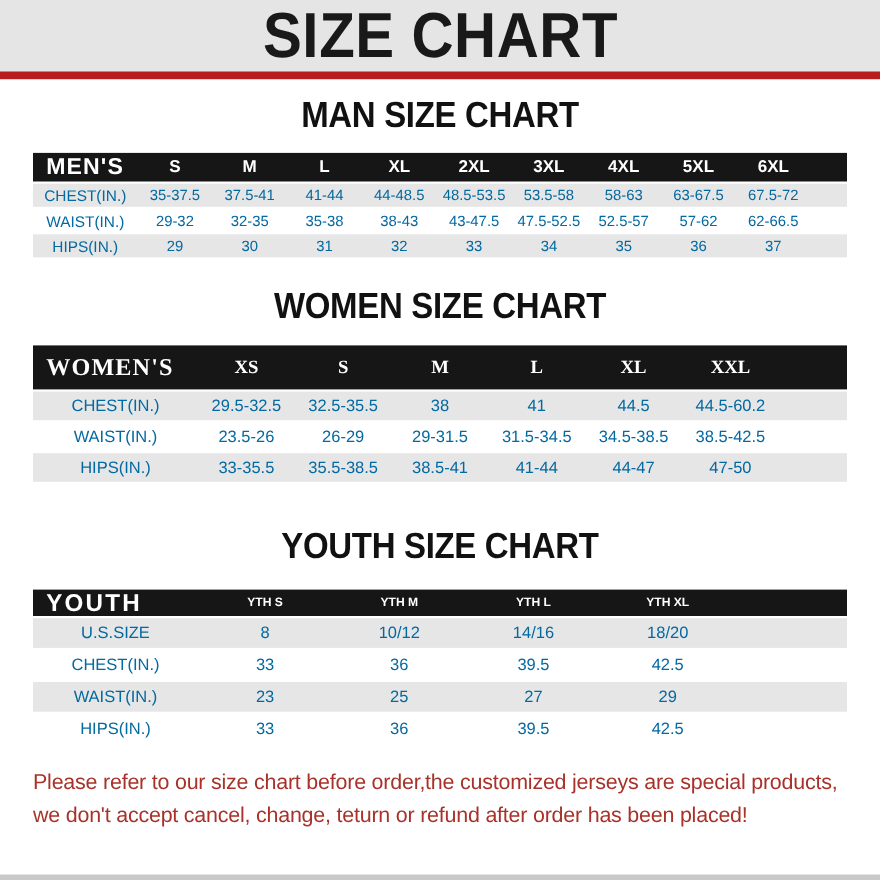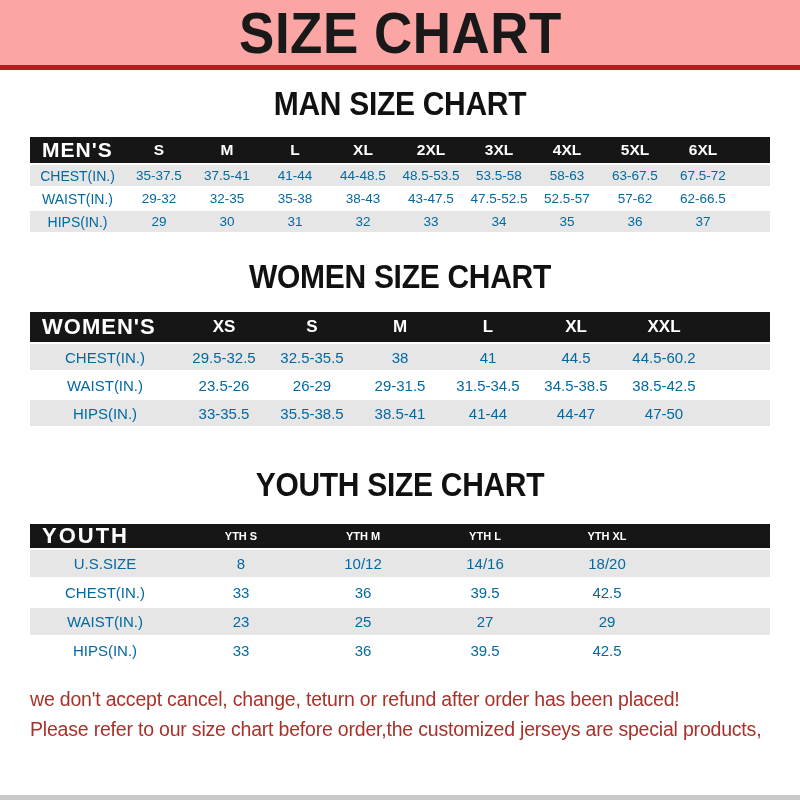--- a/index.html
+++ b/index.html
@@ -2,21 +2,21 @@
 <html><head>
 <meta charset="utf-8">
 <style>
   html,body{margin:0;padding:0;background:#fff;}
   .page{
     position:relative;width:800px;height:800px;background:#ffffff;
     font-family:"Liberation Sans",sans-serif;overflow:hidden;
   }
   
   .banner{
-    height:65px;background:#fca5a5;border-bottom:5px solid #b91c1c;
+    height:65px;background:#e5e5e5;border-bottom:7px solid #b91c1c;
     display:flex;align-items:center;justify-content:center;
   }
   .banner-title{
     font-size:49px;font-weight:bold;color:#191919;letter-spacing:.5px;
     transform:scale(1.08,1.18);white-space:nowrap;
   }
   
   .section-heading{
     margin:0;text-align:center;font-size:30px;line-height:34px;
     font-weight:bold;color:#111;letter-spacing:-.3px;transform:scaleY(1.1);
@@ -37,21 +37,21 @@
   .rlabel,.hcell,.cell{text-align:center;white-space:nowrap;}
   .spacer{flex:1;}
   
   .t-men .thead{height:26px;}
   .t-men .trow{height:21px;font-size:13.5px;}
   .t-men .corner{width:83px;font-size:21px;letter-spacing:1px;}
   .t-men .rlabel{width:95px;font-size:14px;}
   .t-men .hcell,.t-men .cell{width:68px;}
   .t-men .hcell{font-size:15.5px;font-weight:bold;}
   
-  .t-women .thead{height:30px;}
+  .t-women .thead{height:40px;font-family:Liberation Serif, serif;}
   .t-women .trow{height:26px;font-size:15px;}
   .t-women .corner{width:138px;font-size:22px;letter-spacing:1px;}
   .t-women .rlabel{width:150px;font-size:15px;}
   .t-women .hcell,.t-women .cell{width:88px;text-align:center;}
   .t-women .hcell{font-size:17px;font-weight:bold;}
   
   .t-youth .thead{height:24px;}
   .t-youth .trow{height:27px;font-size:15px;}
   .t-youth .corner{width:138px;font-size:22px;letter-spacing:2px;}
   .t-youth .rlabel{width:150px;font-size:15px;}
@@ -211,19 +211,19 @@
       <span class="rlabel">HIPS(IN.)</span>
       <span class="cell">33</span>
       <span class="cell">36</span>
       <span class="cell">39.5</span>
       <span class="cell">42.5</span>
       <span class="spacer"></span>
     </div>
   </div>
 
   <div class="note">
+    <div>Please refer to our size chart before order,the customized jerseys are special products,</div>
     <div>we don't accept cancel, change, teturn or refund after order has been placed!</div>
-    <div>Please refer to our size chart before order,the customized jerseys are special products,</div>
   </div>
 
   <div class="bottom-strip"></div>
 
 </div>
 
 </body></html>

